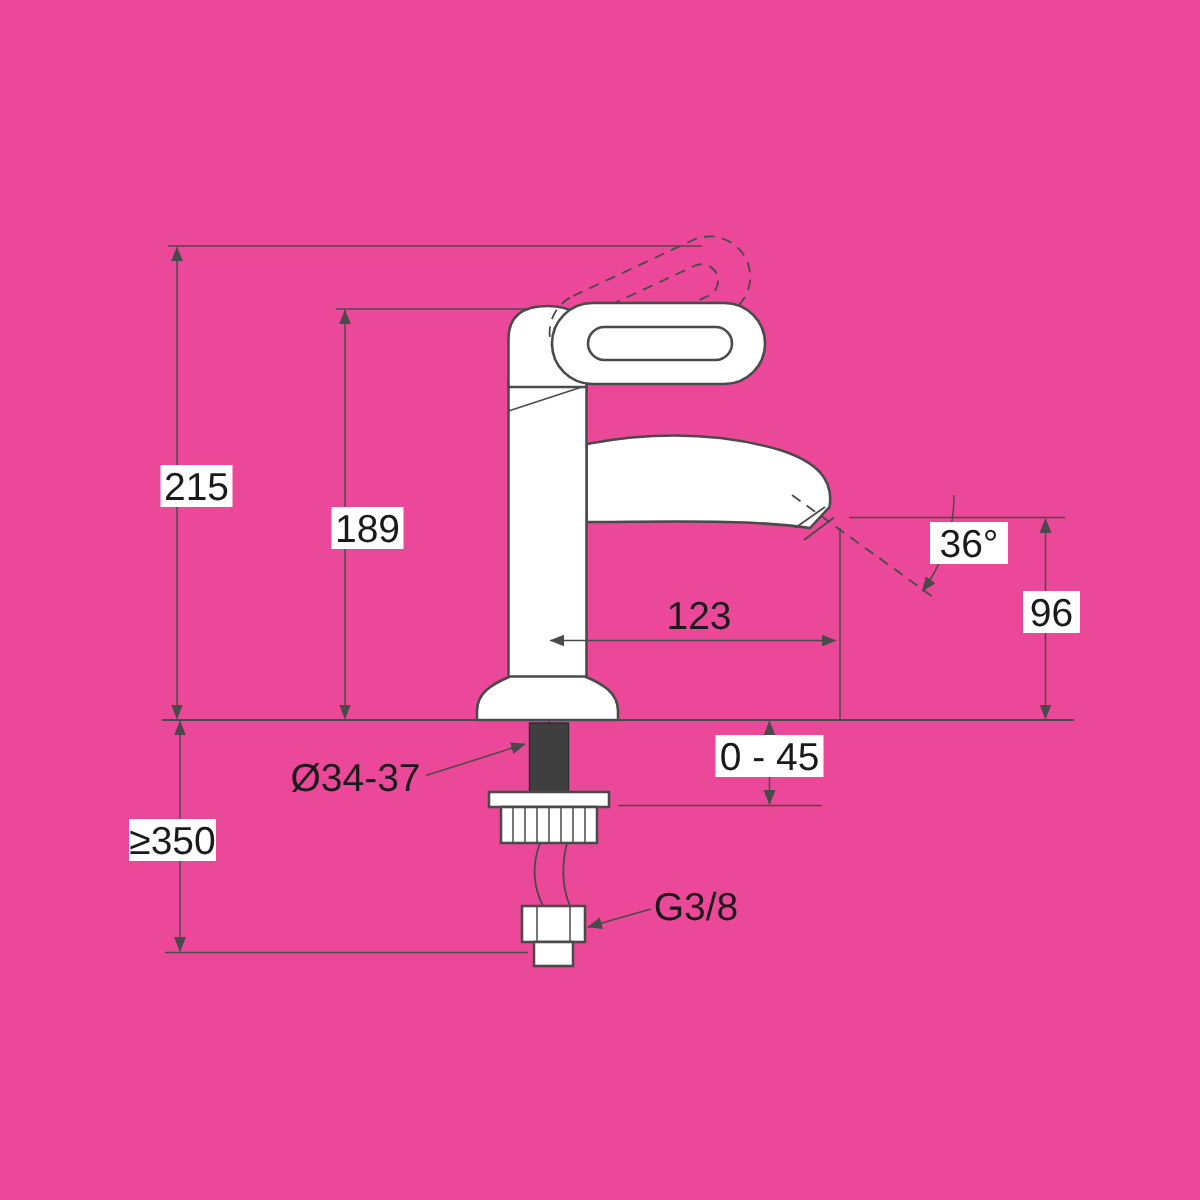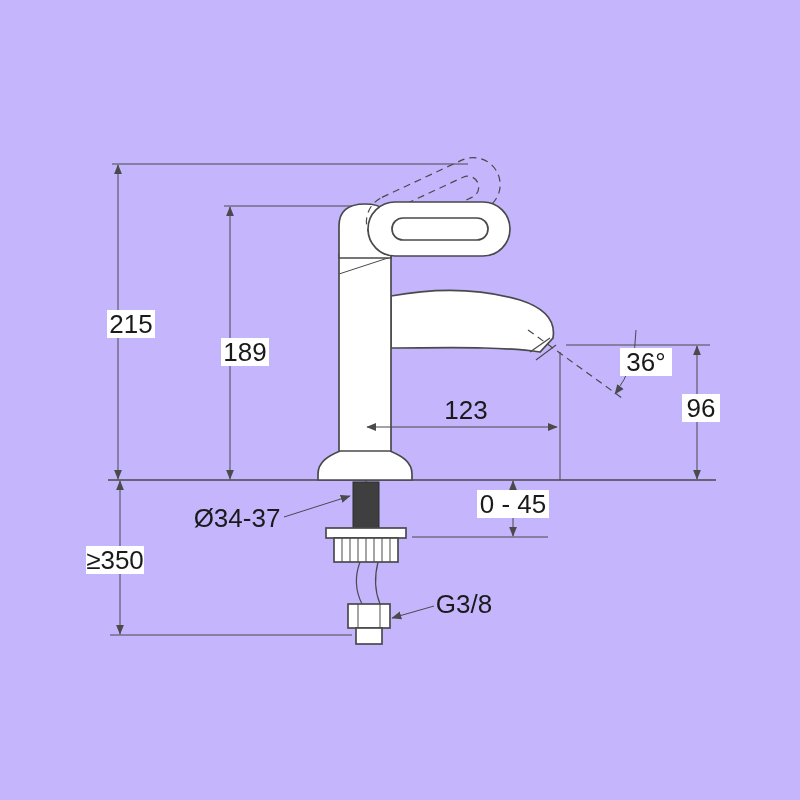--- a/index.html
+++ b/index.html
@@ -1,16 +1,16 @@
 <!DOCTYPE html>
 <html><head>
 <meta charset="utf-8">
 <style>
   html,body{margin:0;padding:0;background:#fff;}
-  .stage{position:relative;width:800px;height:800px;background:#c4b5fd;overflow:hidden;
+  .stage{position:relative;width:800px;height:800px;background:#ec4899;overflow:hidden;
          font-family:"Liberation Sans",sans-serif;}
   svg{display:block;}
   svg text{font-family:"Liberation Sans",sans-serif;fill:#1a1a1a;font-size:26px;}
   .thin{stroke:#4a4a4a;stroke-width:1;fill:none;}
   .deck{stroke:#4a4a4a;stroke-width:1.3;fill:none;}
   .dim{stroke:#4a4a4a;stroke-width:1;fill:none;}
   .outline{stroke:#4a4a4a;stroke-width:1.7;fill:#ffffff;}
   .detail{stroke:#4a4a4a;stroke-width:1.2;fill:none;}
   .dashed{stroke:#4a4a4a;stroke-width:1.2;fill:none;stroke-dasharray:7 5;}
   .dashdot{stroke:#4a4a4a;stroke-width:1;fill:none;stroke-dasharray:12 4 3 4;}

